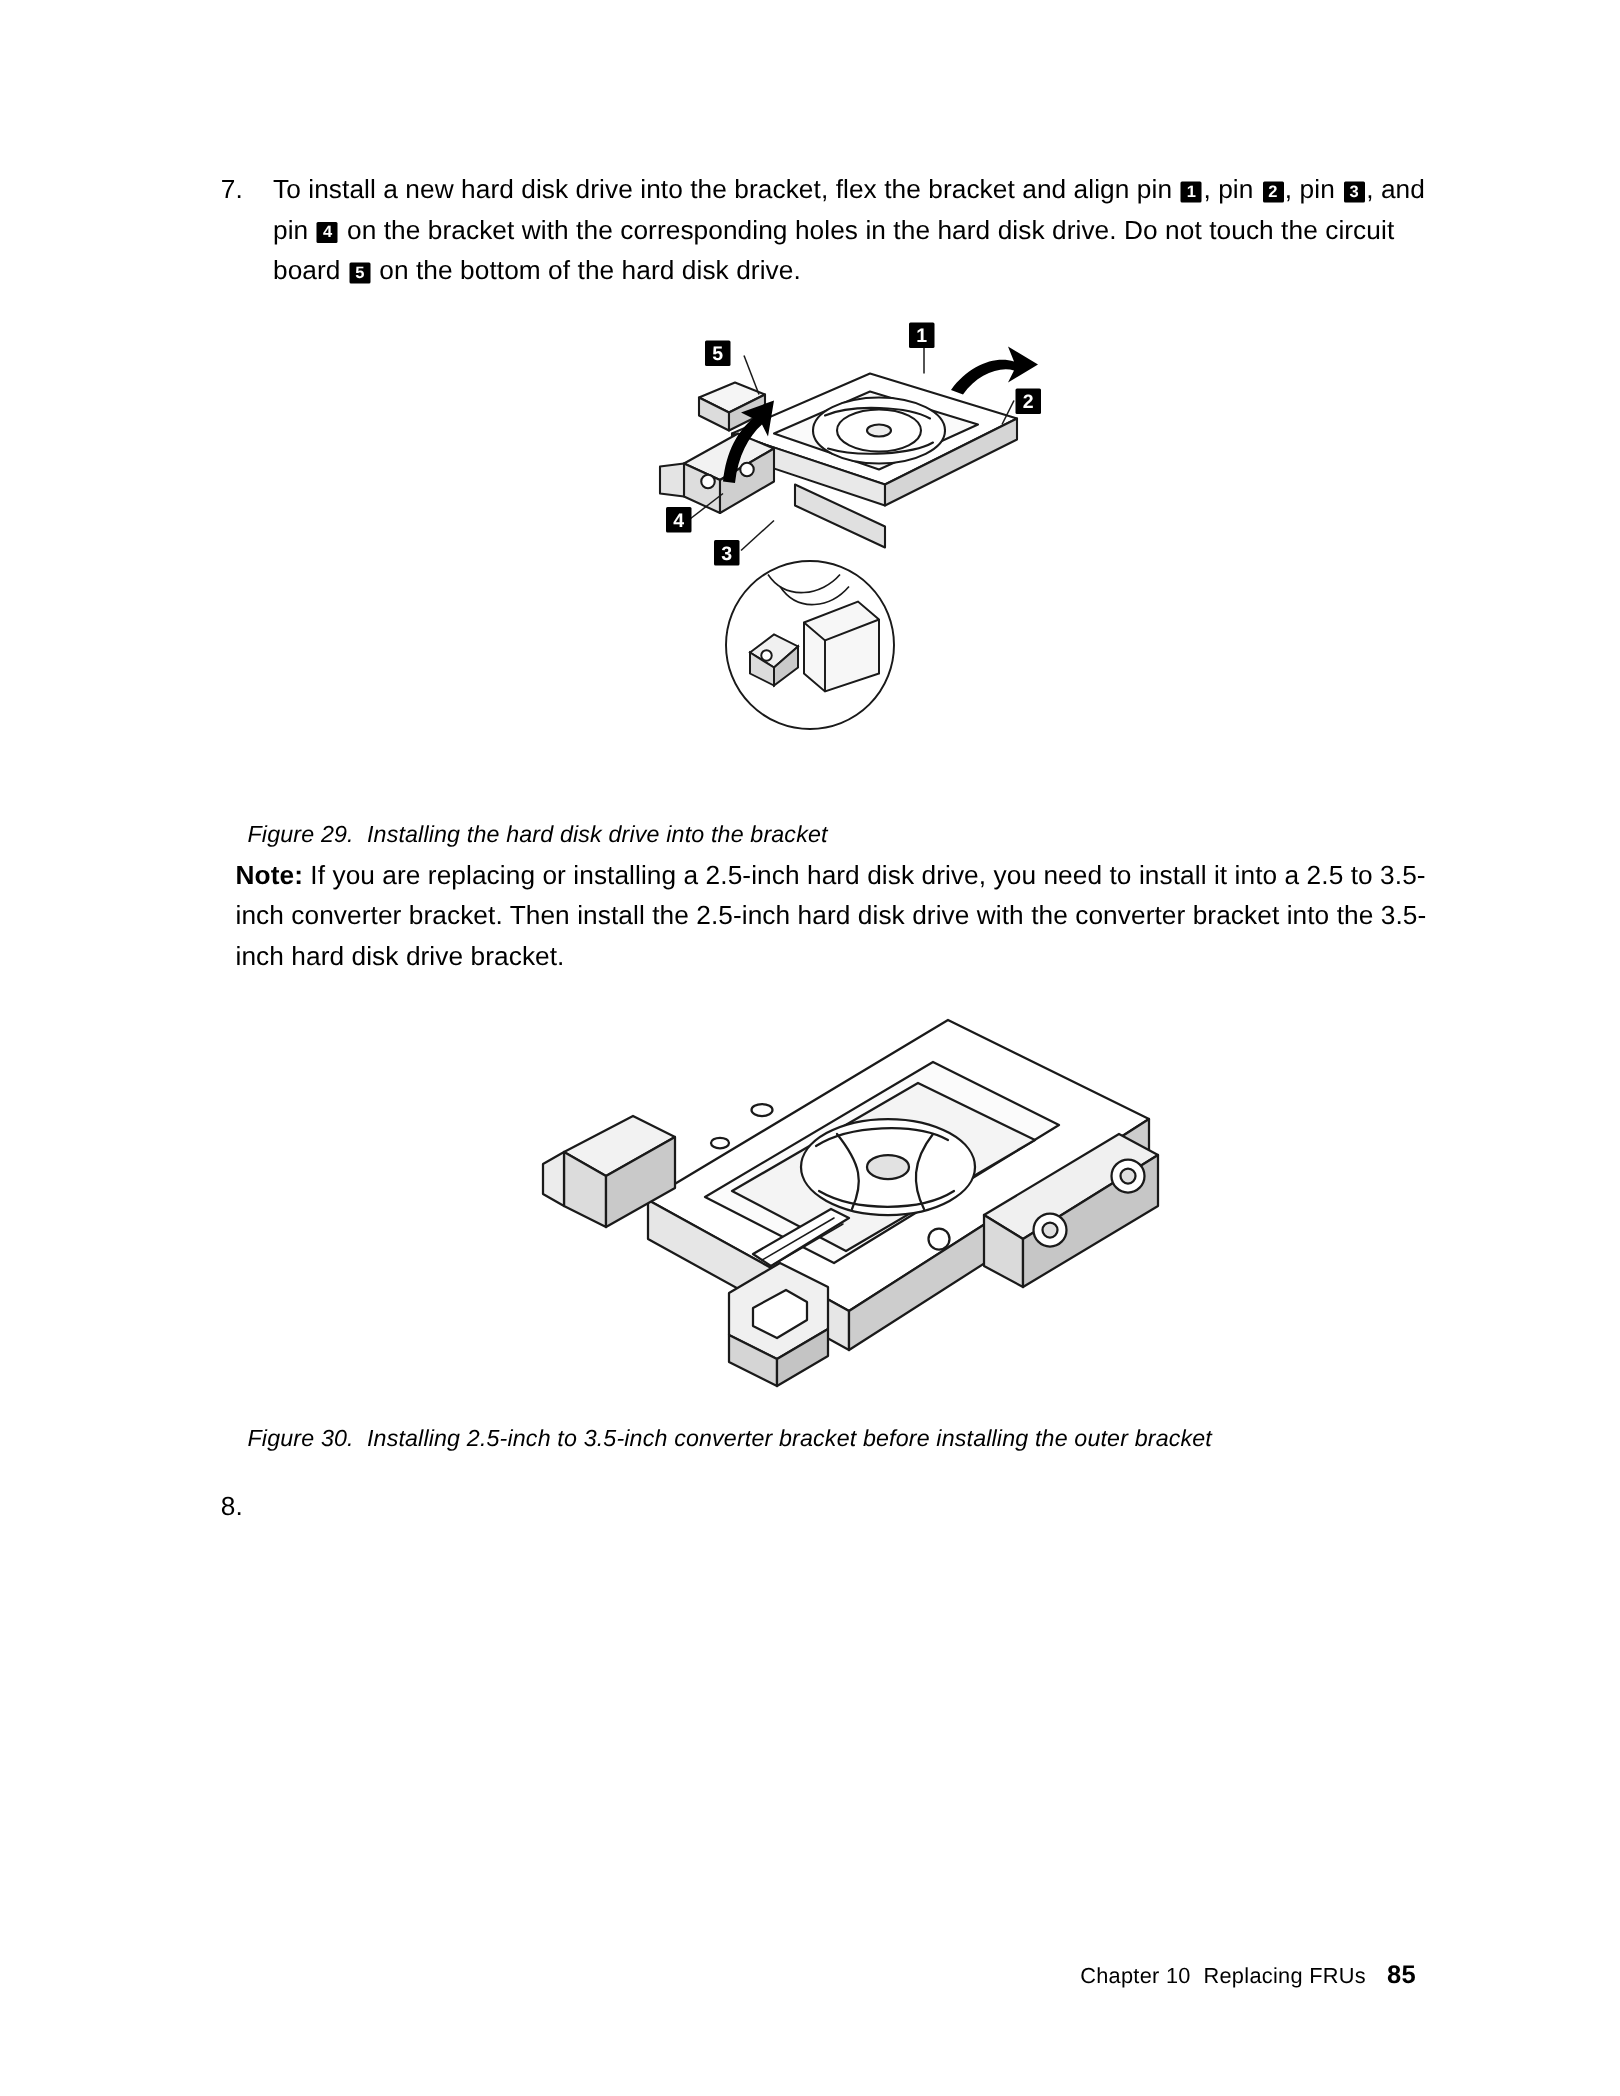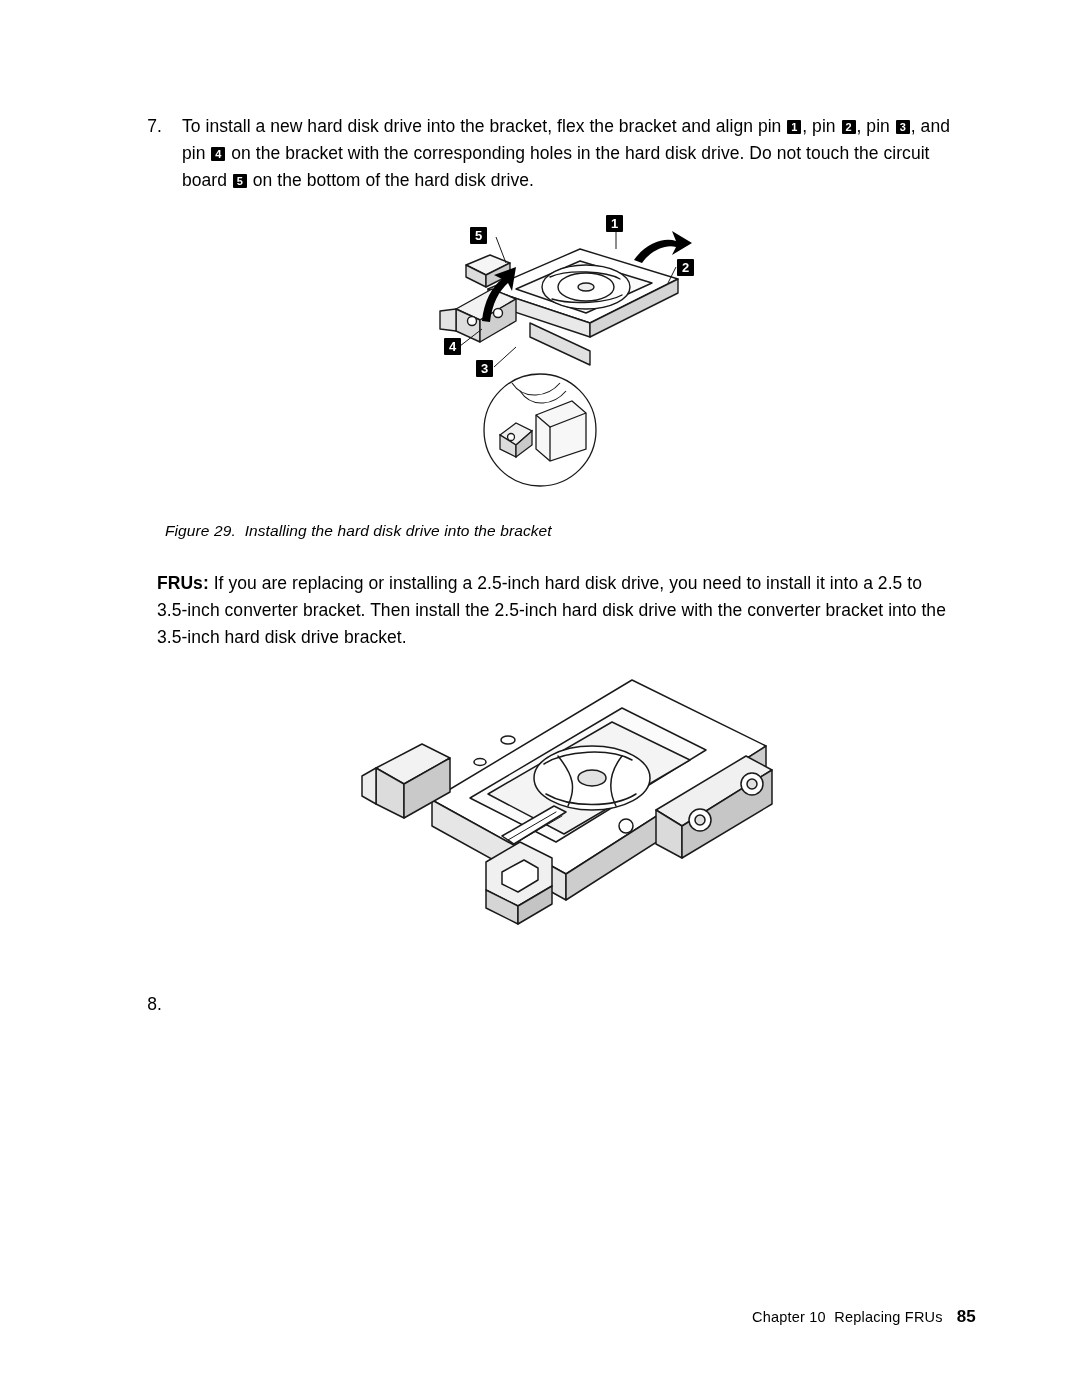--- a/index.html
+++ b/index.html
@@ -77,38 +77,38 @@
   }
 
   
   .caption {
     position: absolute;
     font-style: italic;
     font-size: 15.5px;
     line-height: 22px;
     letter-spacing: 0.1px;
   }
-  #caption29 { left: 165px; top: 520px; width: 800px; }
+  #caption29 { left: 165px; top: 546px; width: 800px; }
   #caption30 { left: 165px; top: 949px; width: 830px; }
 
   
   #note {
     position: absolute;
     left: 157px; top: 570px;
     width: 800px;
     font-size: 17.5px;
     line-height: 27px;
     letter-spacing: 0.05px;
   }
   #note b { font-weight: bold; }
 
   
   #footer {
     position: absolute;
-    right: 104px;
+    right: 136px;
     top: 1307px;
     font-size: 14.5px;
     letter-spacing: 0.2px;
     white-space: nowrap;
   }
   #footer .pg {
     font-weight: bold;
     font-size: 17px;
     margin-left: 14px;
   }
@@ -190,21 +190,21 @@
 
     <div class="chip-lg" style="left:50px; top:22px;">5</div>
     <div class="chip-lg" style="left:186px; top:10px;">1</div>
     <div class="chip-lg" style="left:257px; top:54px;">2</div>
     <div class="chip-lg" style="left:24px; top:133px;">4</div>
     <div class="chip-lg" style="left:56px; top:155px;">3</div>
   </div>
 
   <div class="caption" id="caption29"><span>Figure 29.</span>&nbsp;&nbsp;<span>Installing the hard disk drive into the bracket</span></div>
 
-  <div id="note"><b>FRUs:</b><span> If you are replacing or installing a 2.5-inch hard disk drive, you need to install it into a 2.5 to 3.5-inch converter bracket. Then install the 2.5-inch hard disk drive with the converter bracket into the 3.5-inch hard disk drive bracket.</span></div>
+  <div id="note"><b>Note:</b><span> If you are replacing or installing a 2.5-inch hard disk drive, you need to install it into a 2.5 to 3.5-inch converter bracket. Then install the 2.5-inch hard disk drive with the converter bracket into the 3.5-inch hard disk drive bracket.</span></div>
 
   <div class="figure" id="fig30">
     <svg width="430" height="280" viewBox="0 0 430 280">
       <g fill="none" stroke="#1a1a1a" stroke-width="1.5" stroke-linejoin="round" stroke-linecap="round">
 
         <path d="M72 140 L272 20 L406 86 L206 214 Z" fill="#ffffff"></path>
         <path d="M72 140 L72 166 L206 240 L206 214 Z" fill="#e6e6e6"></path>
         <path d="M206 214 L406 86 L406 112 L206 240 Z" fill="#cdcdcd"></path>
 
         <path d="M110 138 L262 48 L346 90 L196 182 Z" fill="#fbfbfb"></path>
@@ -240,20 +240,21 @@
         <path d="M142 176 L194 146 L206 152 L154 184 Z" fill="#ffffff"></path>
         <path d="M148 180 L196 152" stroke-width="1"></path>
         <path d="M154 184 L202 156" stroke-width="1"></path>
 
         <ellipse cx="148" cy="80" rx="7" ry="4" fill="#ffffff"></ellipse>
         <ellipse cx="120" cy="102" rx="6" ry="3.5" fill="#ffffff"></ellipse>
       </g>
     </svg>
   </div>
 
+  <div class="caption" id="caption30"><span>Figure 30.</span>&nbsp;&nbsp;<span>Installing 2.5-inch to 3.5-inch converter bracket before installing the outer bracket</span></div>
 
   <div class="step" id="step8">
     <div class="step-num">8.</div>
   </div>
 
   <div id="footer"><span>Chapter 10</span>&nbsp;&nbsp;<span>Replacing FRUs</span><span class="pg">85</span></div>
 
 </div>
 
 </body></html>

